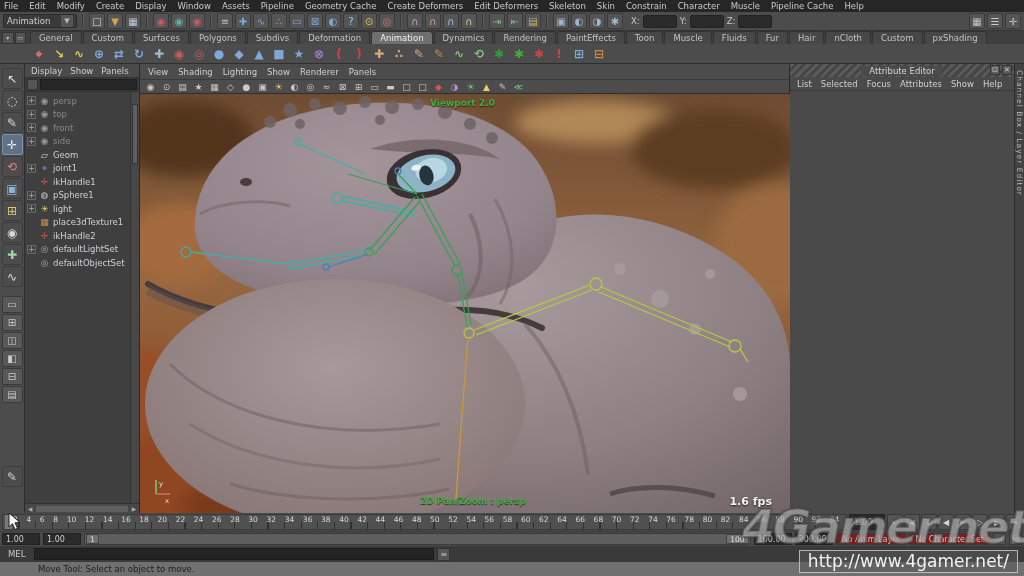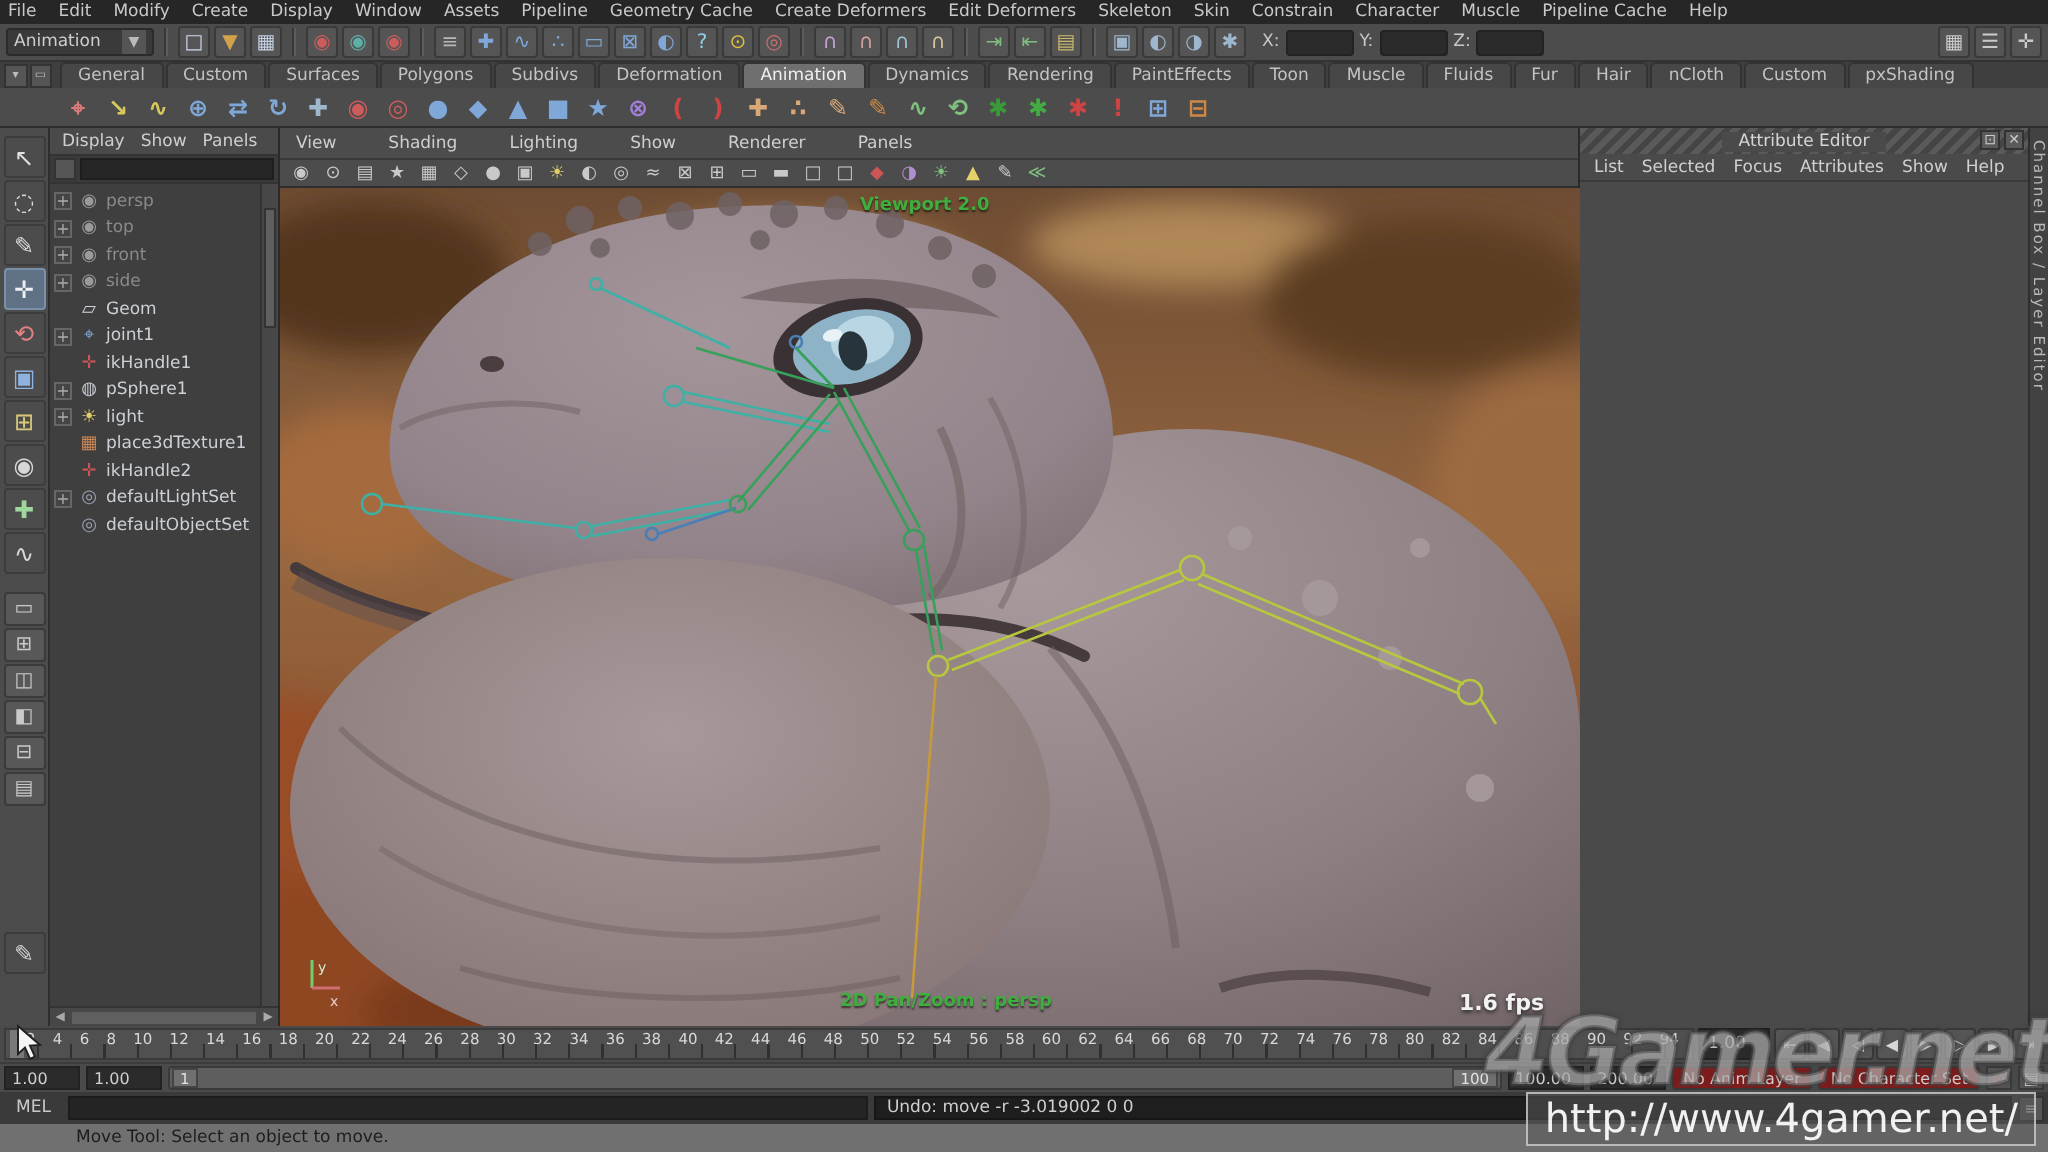--- a/index.html
+++ b/index.html
@@ -55,21 +55,21 @@
   .ol-row .oicon { width:11px; text-align:center; font-size:9px; }
   .ol-row.muted .ol-label { color:#8a8a8a; }
   .ol-vscroll { width:9px; background:#474747; border-left:1px solid #333; display:flex; flex-direction:column; }
   .ol-vscroll .thumb { margin:12px 1px 0 1px; height:60px; background:#5f5f5f; border:1px solid #333; }
   .ol-hscroll { height:10px; background:#474747; border-top:1px solid #333; display:flex; align-items:center; }
   .ol-hscroll .harrow { width:10px; font-size:6px; color:#aaa; text-align:center; }
   .ol-hscroll .hthumb { flex:1; height:6px; background:#5f5f5f; margin:0 1px; }
 
   
   .viewport { width:650px; height:449px; display:flex; flex-direction:column; border-right:1px solid #2a2a2a; }
-  .vp-menu { height:16px; background:#4c4c4c; display:flex; gap:26px; align-items:center; font-size:8.5px; color:#cfcfcf; padding:0 8px; border-bottom:1px solid #3a3a3a; }
+  .vp-menu { height:16px; background:#4c4c4c; display:flex; gap:10px; align-items:center; font-size:8.5px; color:#cfcfcf; padding:0 8px; border-bottom:1px solid #3a3a3a; }
   .vp-iconbar { height:14px; background:#4c4c4c; display:flex; gap:3px; align-items:center; padding:0 4px; border-bottom:1px solid #2e2e2e; }
   .vicon { font-size:9px; color:#c9c9c9; width:13px; text-align:center; }
   .vp-canvas { position:relative; width:650px; height:419px; background:#7c573c; }
   .vp-canvas svg { display:block; }
   .vp-badge { position:absolute; top:4px; left:290px; color:#3fae3f; font-size:9px; font-weight:bold; text-shadow:0 1px 1px rgba(0,0,0,.6); }
   .vp-panzoom { position:absolute; bottom:7px; left:280px; color:#3fae3f; font-size:9px; font-weight:bold; text-shadow:0 1px 1px rgba(0,0,0,.6); }
   .vp-fps { position:absolute; bottom:5px; right:18px; color:#f2f2f2; font-size:11px; font-weight:bold; text-shadow:0 1px 2px rgba(0,0,0,.7); }
 
   
   .ae { width:224px; height:449px; background:#4a4a4a; display:flex; flex-direction:column; }
@@ -112,21 +112,21 @@
   .mel-label { font-size:8.5px; color:#c9c9c9; padding:0 6px; }
   .mel-input { width:400px; height:12px; background:#242424; border:1px solid #1c1c1c; }
   .mel-result { flex:1; height:12px; background:#1e1e1e; border:1px solid #161616; font-size:8.5px; color:#cfcfcf; display:flex; align-items:center; padding-left:5px; }
   .cl-icon { width:13px; height:13px; background:#565656; border:1px solid #333; font-size:8px; color:#ccc; text-align:center; line-height:12px; }
 
   
   .helpline { position:absolute; top:562px; left:0; width:1024px; height:14px; background:#707070; display:flex; align-items:center; padding-left:38px; font-size:8.5px; color:#1d1d1d; }
 
   
   .wm-big { position:absolute; right:-4px; bottom:22px; font-size:47px; font-weight:bold; font-style:italic; color:rgba(230,230,230,.50); -webkit-text-stroke:2px rgba(70,70,70,.55); text-shadow:0 0 3px rgba(40,40,40,.5); pointer-events:none; z-index:50; letter-spacing:-2px; }
-  .wm-url { position:absolute; right:6px; bottom:3px; background:rgba(90,90,90,.55); border:1px solid rgba(215,215,215,.75); color:rgba(255,255,255,.92); font-size:20px; padding:0 8px 1px 8px; pointer-events:none; z-index:51;margin-left:28px; }
+  .wm-url { position:absolute; right:6px; bottom:3px; background:rgba(90,90,90,.55); border:1px solid rgba(215,215,215,.75); color:rgba(255,255,255,.92); font-size:17px; padding:0 8px 1px 8px; pointer-events:none; z-index:51;margin-left:28px; }
 
   
   .cursor { position:absolute; left:8px; top:512px; z-index:60; pointer-events:none; }
 </style>
 </head>
 <body>
 
 <div class="app">
 
   <div class="menubar">
@@ -695,21 +695,20 @@
     <div class="rfield">200.00</div>
     <div class="rs-btn">No Anim Layer</div>
     <div class="rs-btn">No Character Set</div>
     <div class="rs-mini" style="color:#cc5555;">⊙</div>
     <div class="rs-mini">▤</div>
   </div>
 
   <div class="commandline">
     <span class="mel-label">MEL</span>
     <div class="mel-input"></div>
-    <div class="mel-result">Undo: move -r -3.019002 0 0</div>
     <div class="cl-icon">≡</div>
   </div>
 
   <div class="helpline">
     <span>Move Tool: Select an object to move.</span>
   </div>
 
   <div class="wm-big">4Gamer.net</div>
   <div class="wm-url">http://www.4gamer.net/</div>
 

